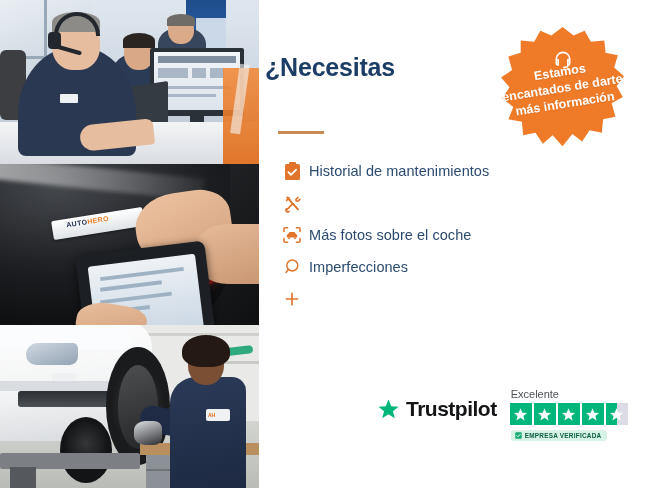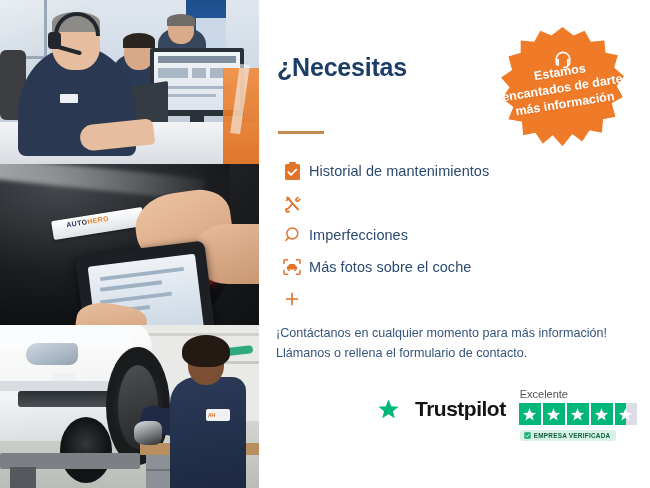--- a/index.html
+++ b/index.html
@@ -239,21 +239,21 @@
   
   .content {
     position: relative;
     flex: 1 1 auto;
     background: #ffffff;
     padding: 0;
   }
 
   .headline {
     position: absolute;
-    left: 18px; top: 52px;
+    left: 6px; top: 52px;
     font-size: 25px; line-height: 1.22;
     font-weight: bold;
     color: #1c3e66;
     letter-spacing: -0.2px;
   }
   .rule {
     position: absolute;
     left: 19px; top: 131px;
     width: 46px; height: 3px;
     background: #c98a52;
@@ -325,21 +325,21 @@
     line-height: 1.62;
     color: #36557a;
   }
 
   
   .trustpilot {
     position: absolute;
     left: 118px; top: 388px;
     display: flex; align-items: flex-start; gap: 13px;
   }
-  .tp-logo { display: flex; align-items: center; gap: 15px; margin-top: 9px; }
+  .tp-logo { display: flex; align-items: center; gap: 6px; margin-top: 9px; }
   .tp-logo-name {
     font-size: 21px; font-weight: bold; color: #131416; letter-spacing: -0.5px;
   }
   .tp-right { display: flex; flex-direction: column; align-items: flex-start; }
   .tp-rating {
     font-size: 11px; color: #4d5256; margin-bottom: 3px; margin-left: 1px;
   }
   .tp-stars { display: flex; gap: 2px; }
   .tp-star {
     width: 22px; height: 22px; background: #00b67a;
@@ -495,56 +495,52 @@
             <path d="M18.8 4.4l-2.4 2.4.3 2.1 2.1.3 2.4-2.4"></path>
             <path d="M18.9 19.3L8.6 7.9"></path>
             <path d="M5.2 19.6l5.9-6.2"></path>
             <path d="M4.3 18.6c-.9.9-.9 2.4 0 3.3s2.4.9 3.3 0"></path>
           </svg>
         </span>
       </div>
 
       <div class="feature">
         <span class="feature-icon">
-          <svg width="18" height="18" viewBox="0 0 24 24" fill="none" stroke="#e2732a" stroke-width="1.9" stroke-linecap="round">
-            <circle cx="12.4" cy="10" r="7.3"></circle>
-            <path d="M7.2 15.4L4 19.4"></path>
-          </svg>
-        </span>
-        <span class="feature-label">Imperfecciones</span>
-      </div>
-
-      <div class="feature">
-        <span class="feature-icon">
           <svg width="20" height="18" viewBox="0 0 24 22" fill="none" stroke="#e2732a" stroke-width="1.9" stroke-linecap="round" stroke-linejoin="round">
             <path d="M2.2 6.6V3.6a1.4 1.4 0 0 1 1.4-1.4h3"></path>
             <path d="M21.8 6.6V3.6a1.4 1.4 0 0 0-1.4-1.4h-3"></path>
             <path d="M2.2 15.4v3a1.4 1.4 0 0 0 1.4 1.4h3"></path>
             <path d="M21.8 15.4v3a1.4 1.4 0 0 1-1.4 1.4h-3"></path>
             <path d="M6.4 14.2h11.2a.8.8 0 0 0 .8-.8v-1.6c0-.9-.6-1.6-1.5-1.8l-1.1-1.9a1.7 1.7 0 0 0-1.5-.9h-4.6c-.6 0-1.2.3-1.5.9L7.1 10c-.9.2-1.5.9-1.5 1.8v1.6c0 .4.4.8.8.8z" fill="#e2732a" stroke="none"></path>
             <circle cx="8.3" cy="15" r="1.1" fill="#e2732a" stroke="none"></circle>
             <circle cx="15.7" cy="15" r="1.1" fill="#e2732a" stroke="none"></circle>
           </svg>
         </span>
         <span class="feature-label">Más fotos sobre el coche</span>
       </div>
 
       <div class="feature">
         <span class="feature-icon">
+          <svg width="18" height="18" viewBox="0 0 24 24" fill="none" stroke="#e2732a" stroke-width="1.9" stroke-linecap="round">
+            <circle cx="12.4" cy="10" r="7.3"></circle>
+            <path d="M7.2 15.4L4 19.4"></path>
+          </svg>
+        </span>
+        <span class="feature-label">Imperfecciones</span>
+      </div>
+
+      <div class="feature">
+        <span class="feature-icon">
           <svg width="18" height="18" viewBox="0 0 24 24" fill="none" stroke="#e2732a" stroke-width="2.2" stroke-linecap="round">
             <path d="M12 4.5v15M4.5 12h15"></path>
           </svg>
         </span>
       </div>
     </div>
 
-    <p class="contact">
-      <span>¡Contáctanos en cualquier momento para más información!</span><br>
-      <span>Llámanos o rellena el formulario de contacto.</span>
-    </p>
 
     <div class="trustpilot">
       <div class="tp-logo">
         <svg width="23" height="23" viewBox="0 0 24 24">
           <path d="M12 1.6l2.9 7.1 7.6.3-5.9 4.8 2 7.4L12 16.9 5.4 21.2l2-7.4-5.9-4.8 7.6-.3z" fill="#00b67a"></path>
         </svg>
         <span class="tp-logo-name">Trustpilot</span>
       </div>
 
       <div class="tp-right">

